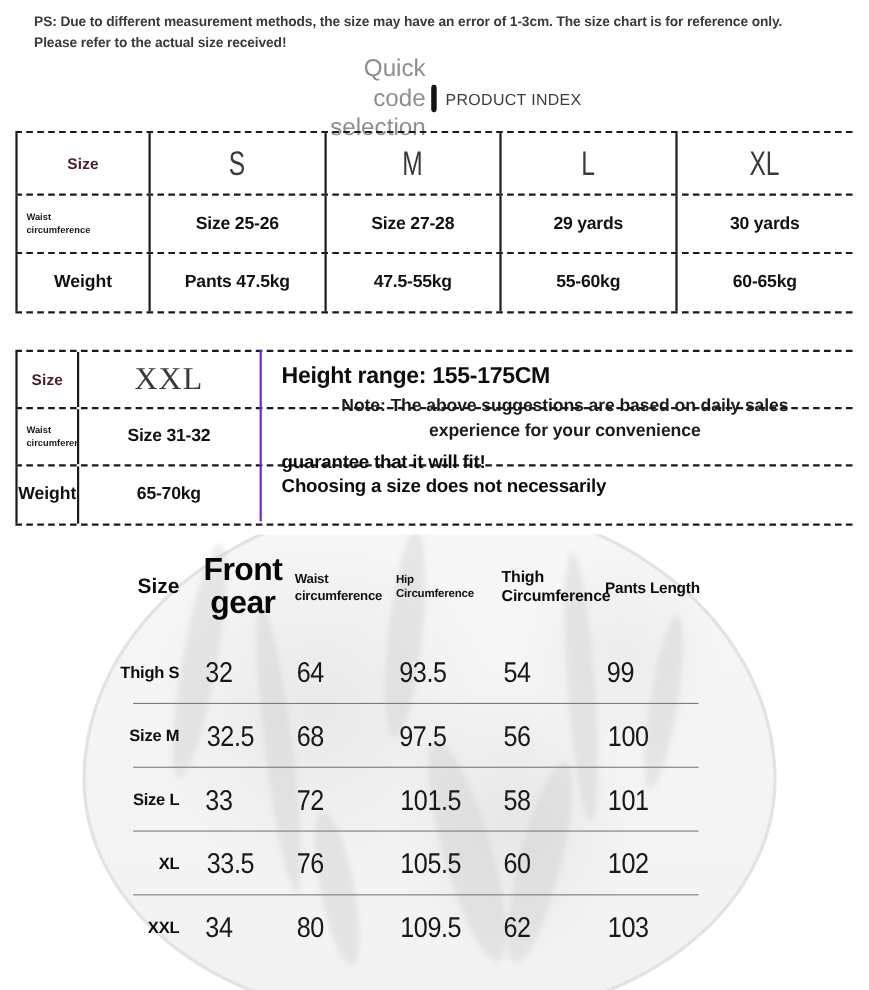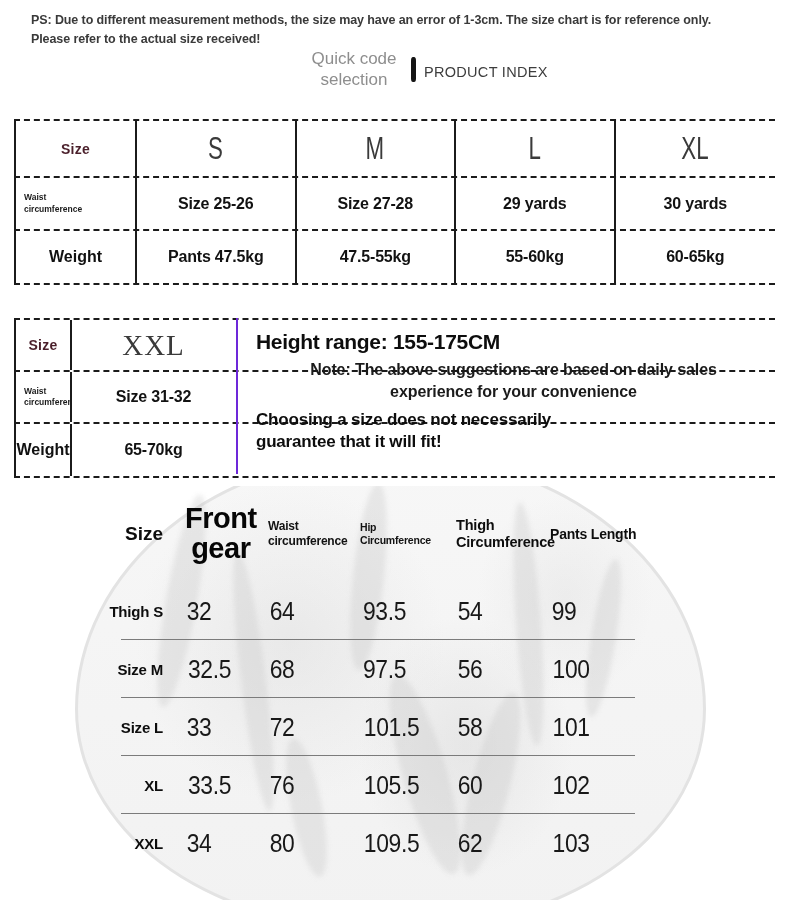--- a/index.html
+++ b/index.html
@@ -31,27 +31,26 @@
 
   
   .qc-wrap {
     position: absolute;
     left: 283px;
     top: 49px;
     display: flex;
     align-items: center;
   }
   .qc-title {
-    font-size: 17px;
+    font-size: 22px;
     line-height: 1.22;
     color: #8e8e8e;
     font-weight: normal;
-    text-align: center;
+    text-align: right;
     width: 104px;
-    margin-left: 19px;
   }
   .qc-bar {
     width: 5px;
     height: 25px;
     background: #151515;
     border-radius: 40% / 14%;
     margin: 0 8px 0 5px;
     align-self: center;
   }
   .qc-index {
@@ -414,22 +413,22 @@
     <div class="cell c1">
       <span class="val">65-70kg</span>
     </div>
   </div>
 </div>
 
 <div id="table2-right">
   <div class="height-range">Height range: 155-175CM</div>
   <div class="note-line">Note: The above suggestions are based on daily sales experience for your convenience</div>
   <div class="guarantee">
+    <div>guarantee that it will fit!</div>
     <div>Choosing a size does not necessarily</div>
-    <div>guarantee that it will fit!</div>
   </div>
 </div>
 
 <div id="measure-panel">
   <div class="oval-bg">
     <div class="oval-streak" style="left:14%;top:8%;width:5%;height:46%;transform:rotate(10deg);"></div>
     <div class="oval-streak" style="left:26%;top:20%;width:4%;height:56%;transform:rotate(-7deg);"></div>
     <div class="oval-streak" style="left:44%;top:6%;width:5%;height:40%;transform:rotate(6deg);"></div>
     <div class="oval-streak" style="left:52%;top:46%;width:7%;height:44%;transform:rotate(-16deg);"></div>
     <div class="oval-streak" style="left:63%;top:50%;width:6%;height:40%;transform:rotate(14deg);"></div>

